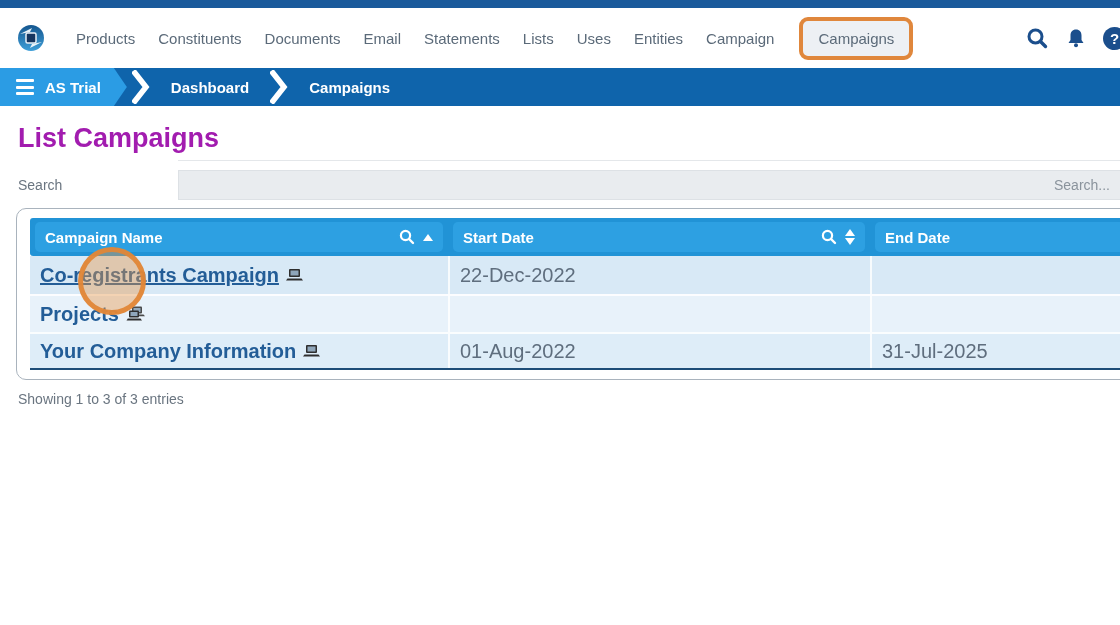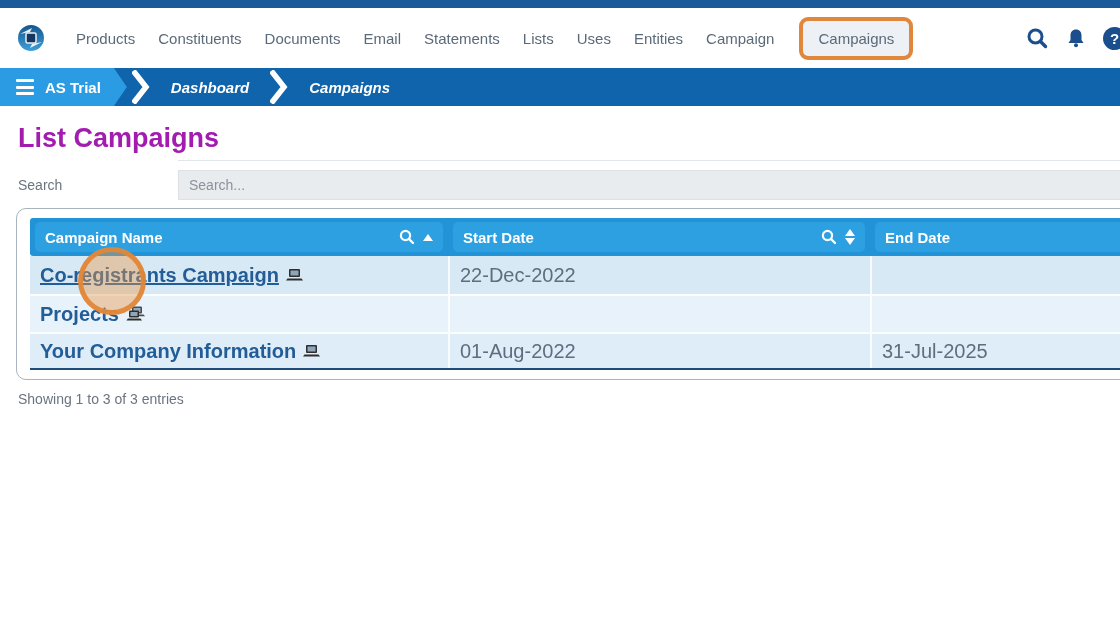--- a/index.html
+++ b/index.html
@@ -32,31 +32,31 @@
   
   .breadcrumb { height:38px; background:#0f64ab; display:flex; align-items:stretch; color:#fff; font-size:15px; font-weight:600; }
   .crumb-first {
     background:#2b9ce4; display:flex; align-items:center; gap:11px;
     padding:0 26px 0 16px;
     clip-path:polygon(0 0, calc(100% - 13px) 0, 100% 50%, calc(100% - 13px) 100%, 0 100%);
   }
   .hamburger { width:18px; display:flex; flex-direction:column; gap:3.5px; cursor:pointer; }
   .hamburger span { height:3px; background:#fff; border-radius:1px; }
   .crumb-chev { width:24px; display:flex; align-items:center; justify-content:center; margin:0 2px; }
-  .crumb-link { display:flex; align-items:center; padding:0 16px; cursor:pointer;font-style:italic; }
+  .crumb-link { display:flex; align-items:center; padding:0 16px; cursor:pointer; }
 
   
   .main { padding:0 18px; }
   .page-title { margin:17px 0 0 0; font-size:27px; font-weight:bold; color:#a21caf; }
   .search-row { margin-top:15px; display:flex; align-items:center; position:relative; height:32px; }
   .search-row::before { content:""; position:absolute; top:-9px; left:160px; right:-18px; height:1px; background:#e4e7ea; }
   .search-label { width:160px; color:#6a7580; font-size:14px; }
   .search-input {
     flex:1; margin-right:-19px; height:30px; background:#e9ecef; border:1px solid #dde1e5;
-    padding:0 10px; font-size:14px; color:#444; outline:none; font-family:"Liberation Sans",sans-serif;
+    padding:0 10px; font-size:14px; color:#444; outline:none; font-family:"Liberation Sans",sans-serif;text-align:right;
   }
   .search-input::placeholder { color:#8a939c; }
 
   
   .table-panel {
     position:absolute; left:16px; top:208px; width:1150px; height:172px;
     border:1px solid #a9b3bd; border-radius:10px; padding:9px 13px; background:#fff;
   }
   .grid-head { display:grid; grid-template-columns:418px 422px 1fr; background:#2193d6; height:38px; border-radius:3px; }
   .th {

